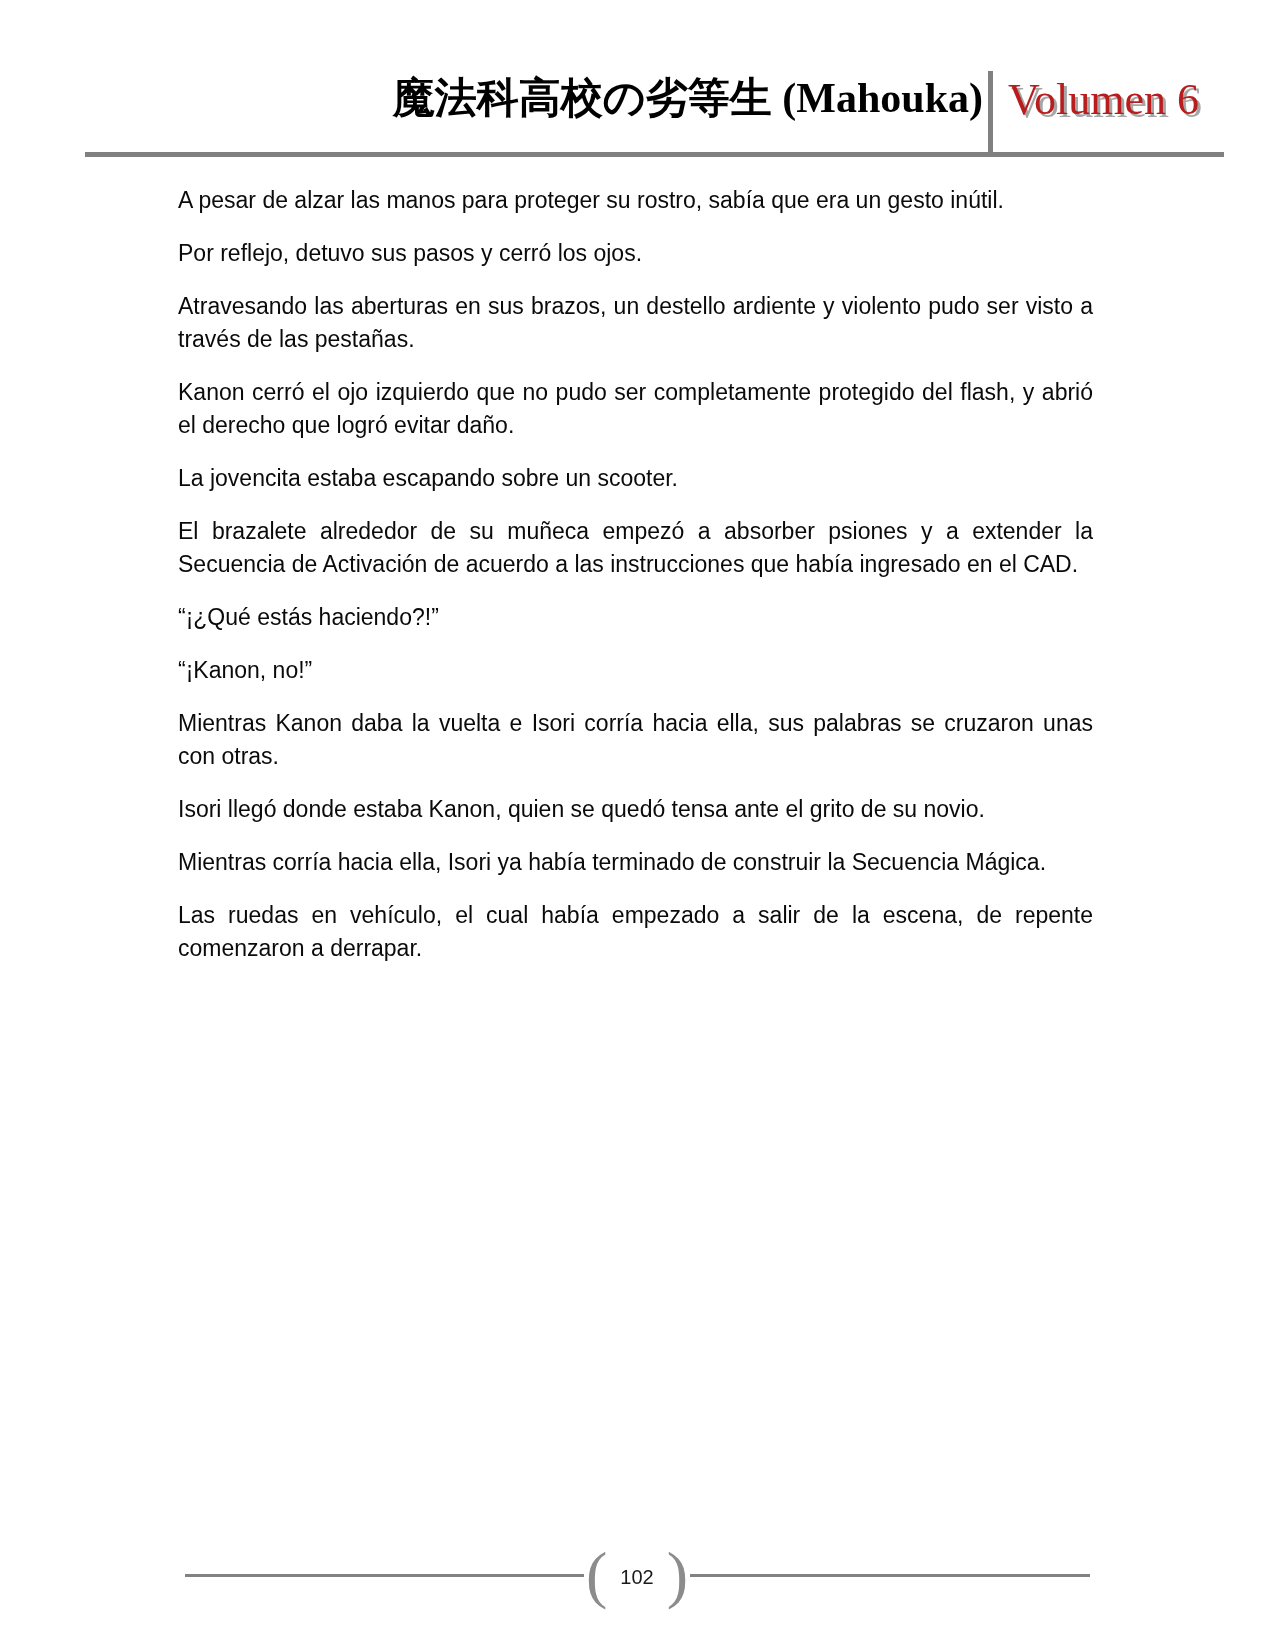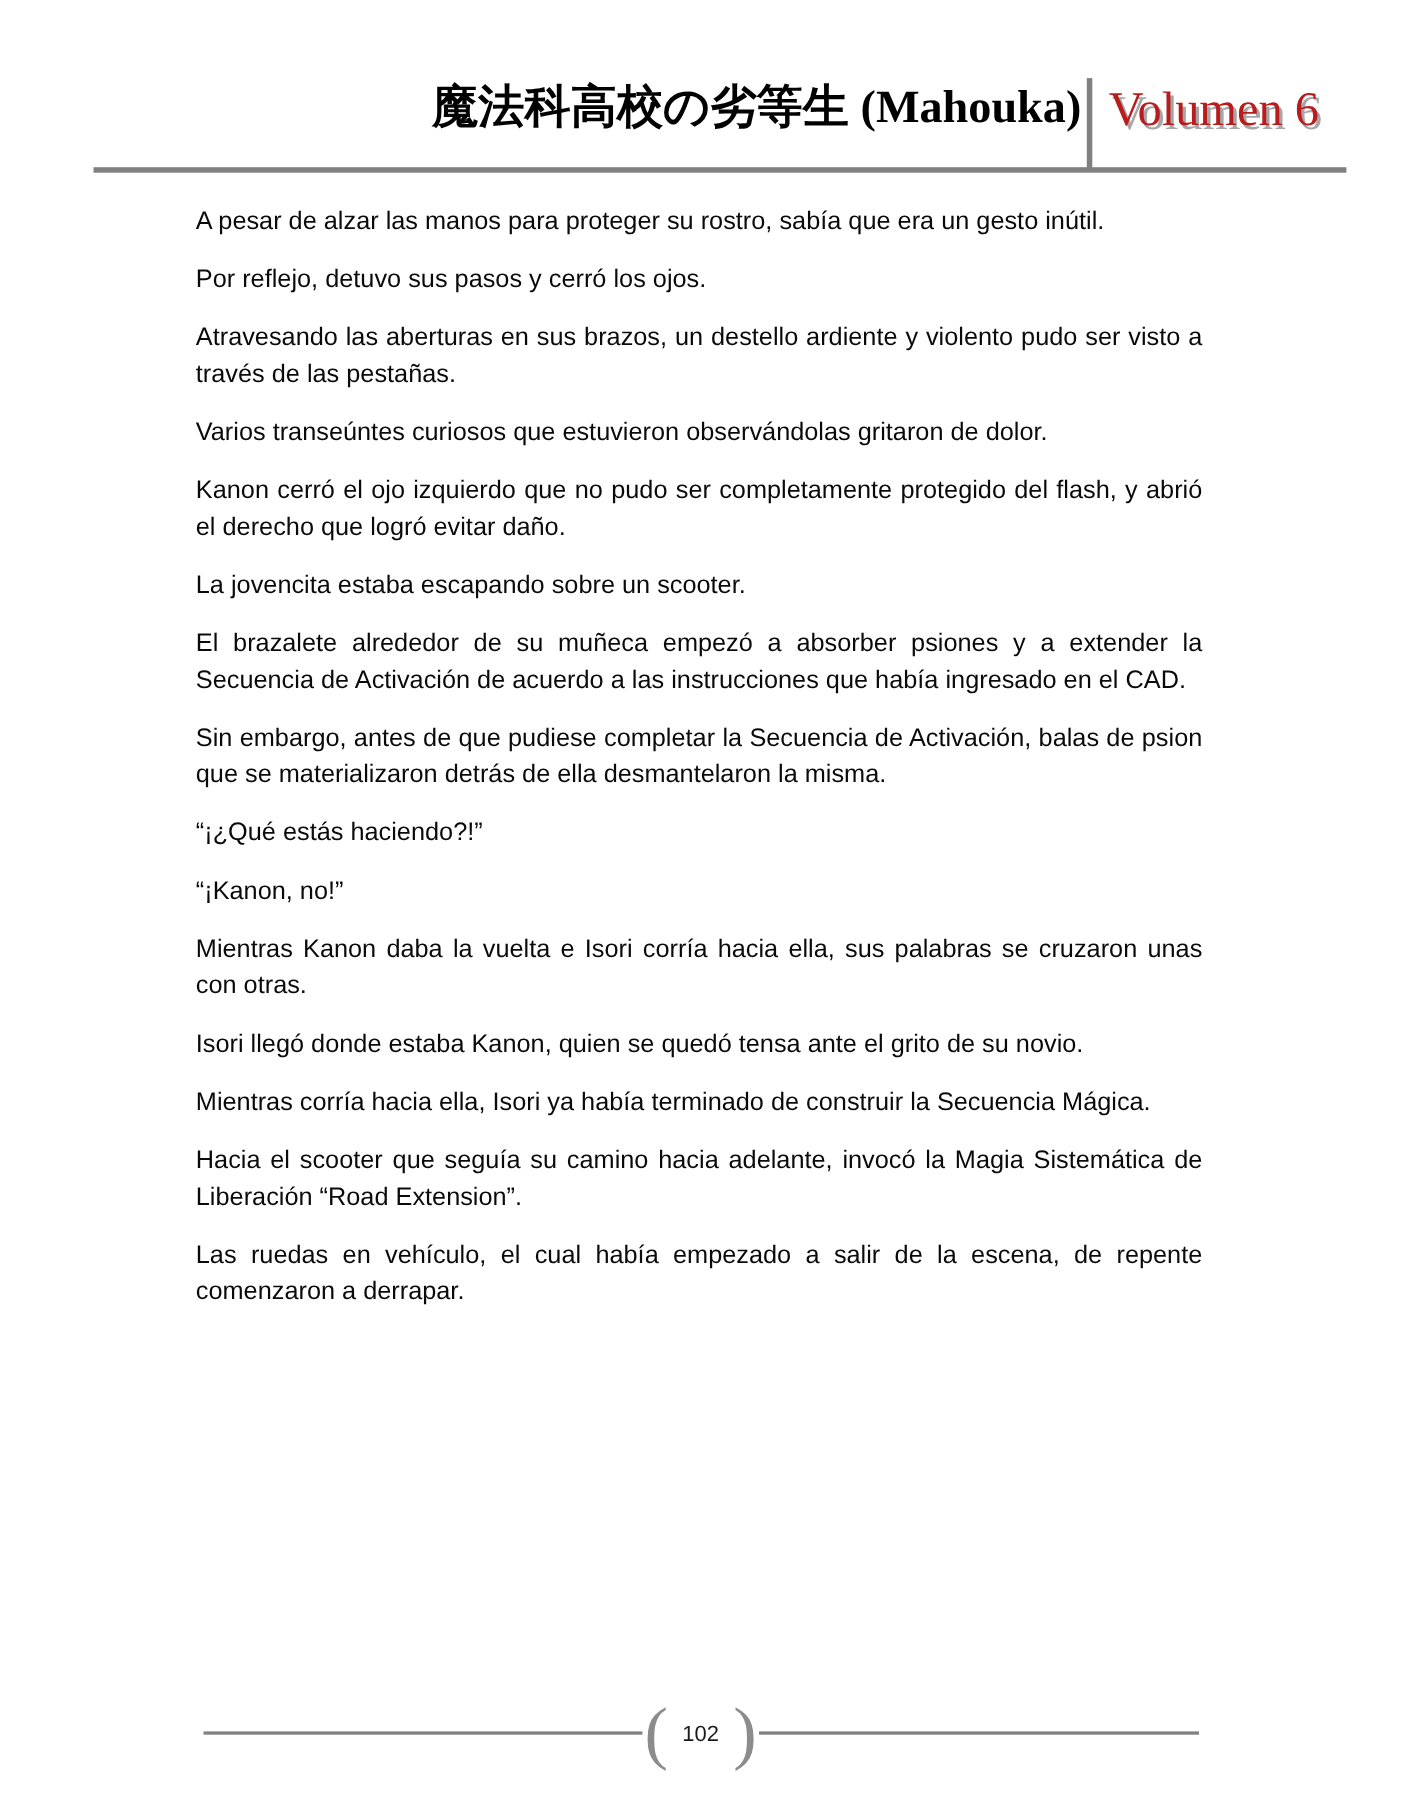--- a/index.html
+++ b/index.html
@@ -116,31 +116,28 @@
   <div class="header-vbar"></div>
 
   <div class="volume-label">Volumen 6</div>
 
   <div class="header-rule"></div>
 
   <div class="body-text">
       <p>A pesar de alzar las manos para proteger su rostro, sabía que era un gesto inútil.</p>
       <p>Por reflejo, detuvo sus pasos y cerró los ojos.</p>
       <p>Atravesando las aberturas en sus brazos, un destello ardiente y violento pudo ser visto a través de las pestañas.</p>
-      <p>Varios transeúntes curiosos que estuvieron observándolas gritaron de dolor.</p>
       <p>Kanon cerró el ojo izquierdo que no pudo ser completamente protegido del flash, y abrió el derecho que logró evitar daño.</p>
       <p>La jovencita estaba escapando sobre un scooter.</p>
       <p>El brazalete alrededor de su muñeca empezó a absorber psiones y a extender la Secuencia de Activación de acuerdo a las instrucciones que había ingresado en el CAD.</p>
-      <p>Sin embargo, antes de que pudiese completar la Secuencia de Activación, balas de psion que se materializaron detrás de ella desmantelaron la misma.</p>
       <p>“¡¿Qué estás haciendo?!”</p>
       <p>“¡Kanon, no!”</p>
       <p>Mientras Kanon daba la vuelta e Isori corría hacia ella, sus palabras se cruzaron unas con otras.</p>
       <p>Isori llegó donde estaba Kanon, quien se quedó tensa ante el grito de su novio.</p>
       <p>Mientras corría hacia ella, Isori ya había terminado de construir la Secuencia Mágica.</p>
-      <p>Hacia el scooter que seguía su camino hacia adelante, invocó la Magia Sistemática de Liberación “Road Extension”.</p>
       <p>Las ruedas en vehículo, el cual había empezado a salir de la escena, de repente comenzaron a derrapar.</p>
     </div>
 
   <div class="footer-line"></div>
 
   <div class="footer-badge">
     <span class="footer-bracket left">(</span>
     <span class="page-number">102</span>
     <span class="footer-bracket right">)</span>
   </div>

